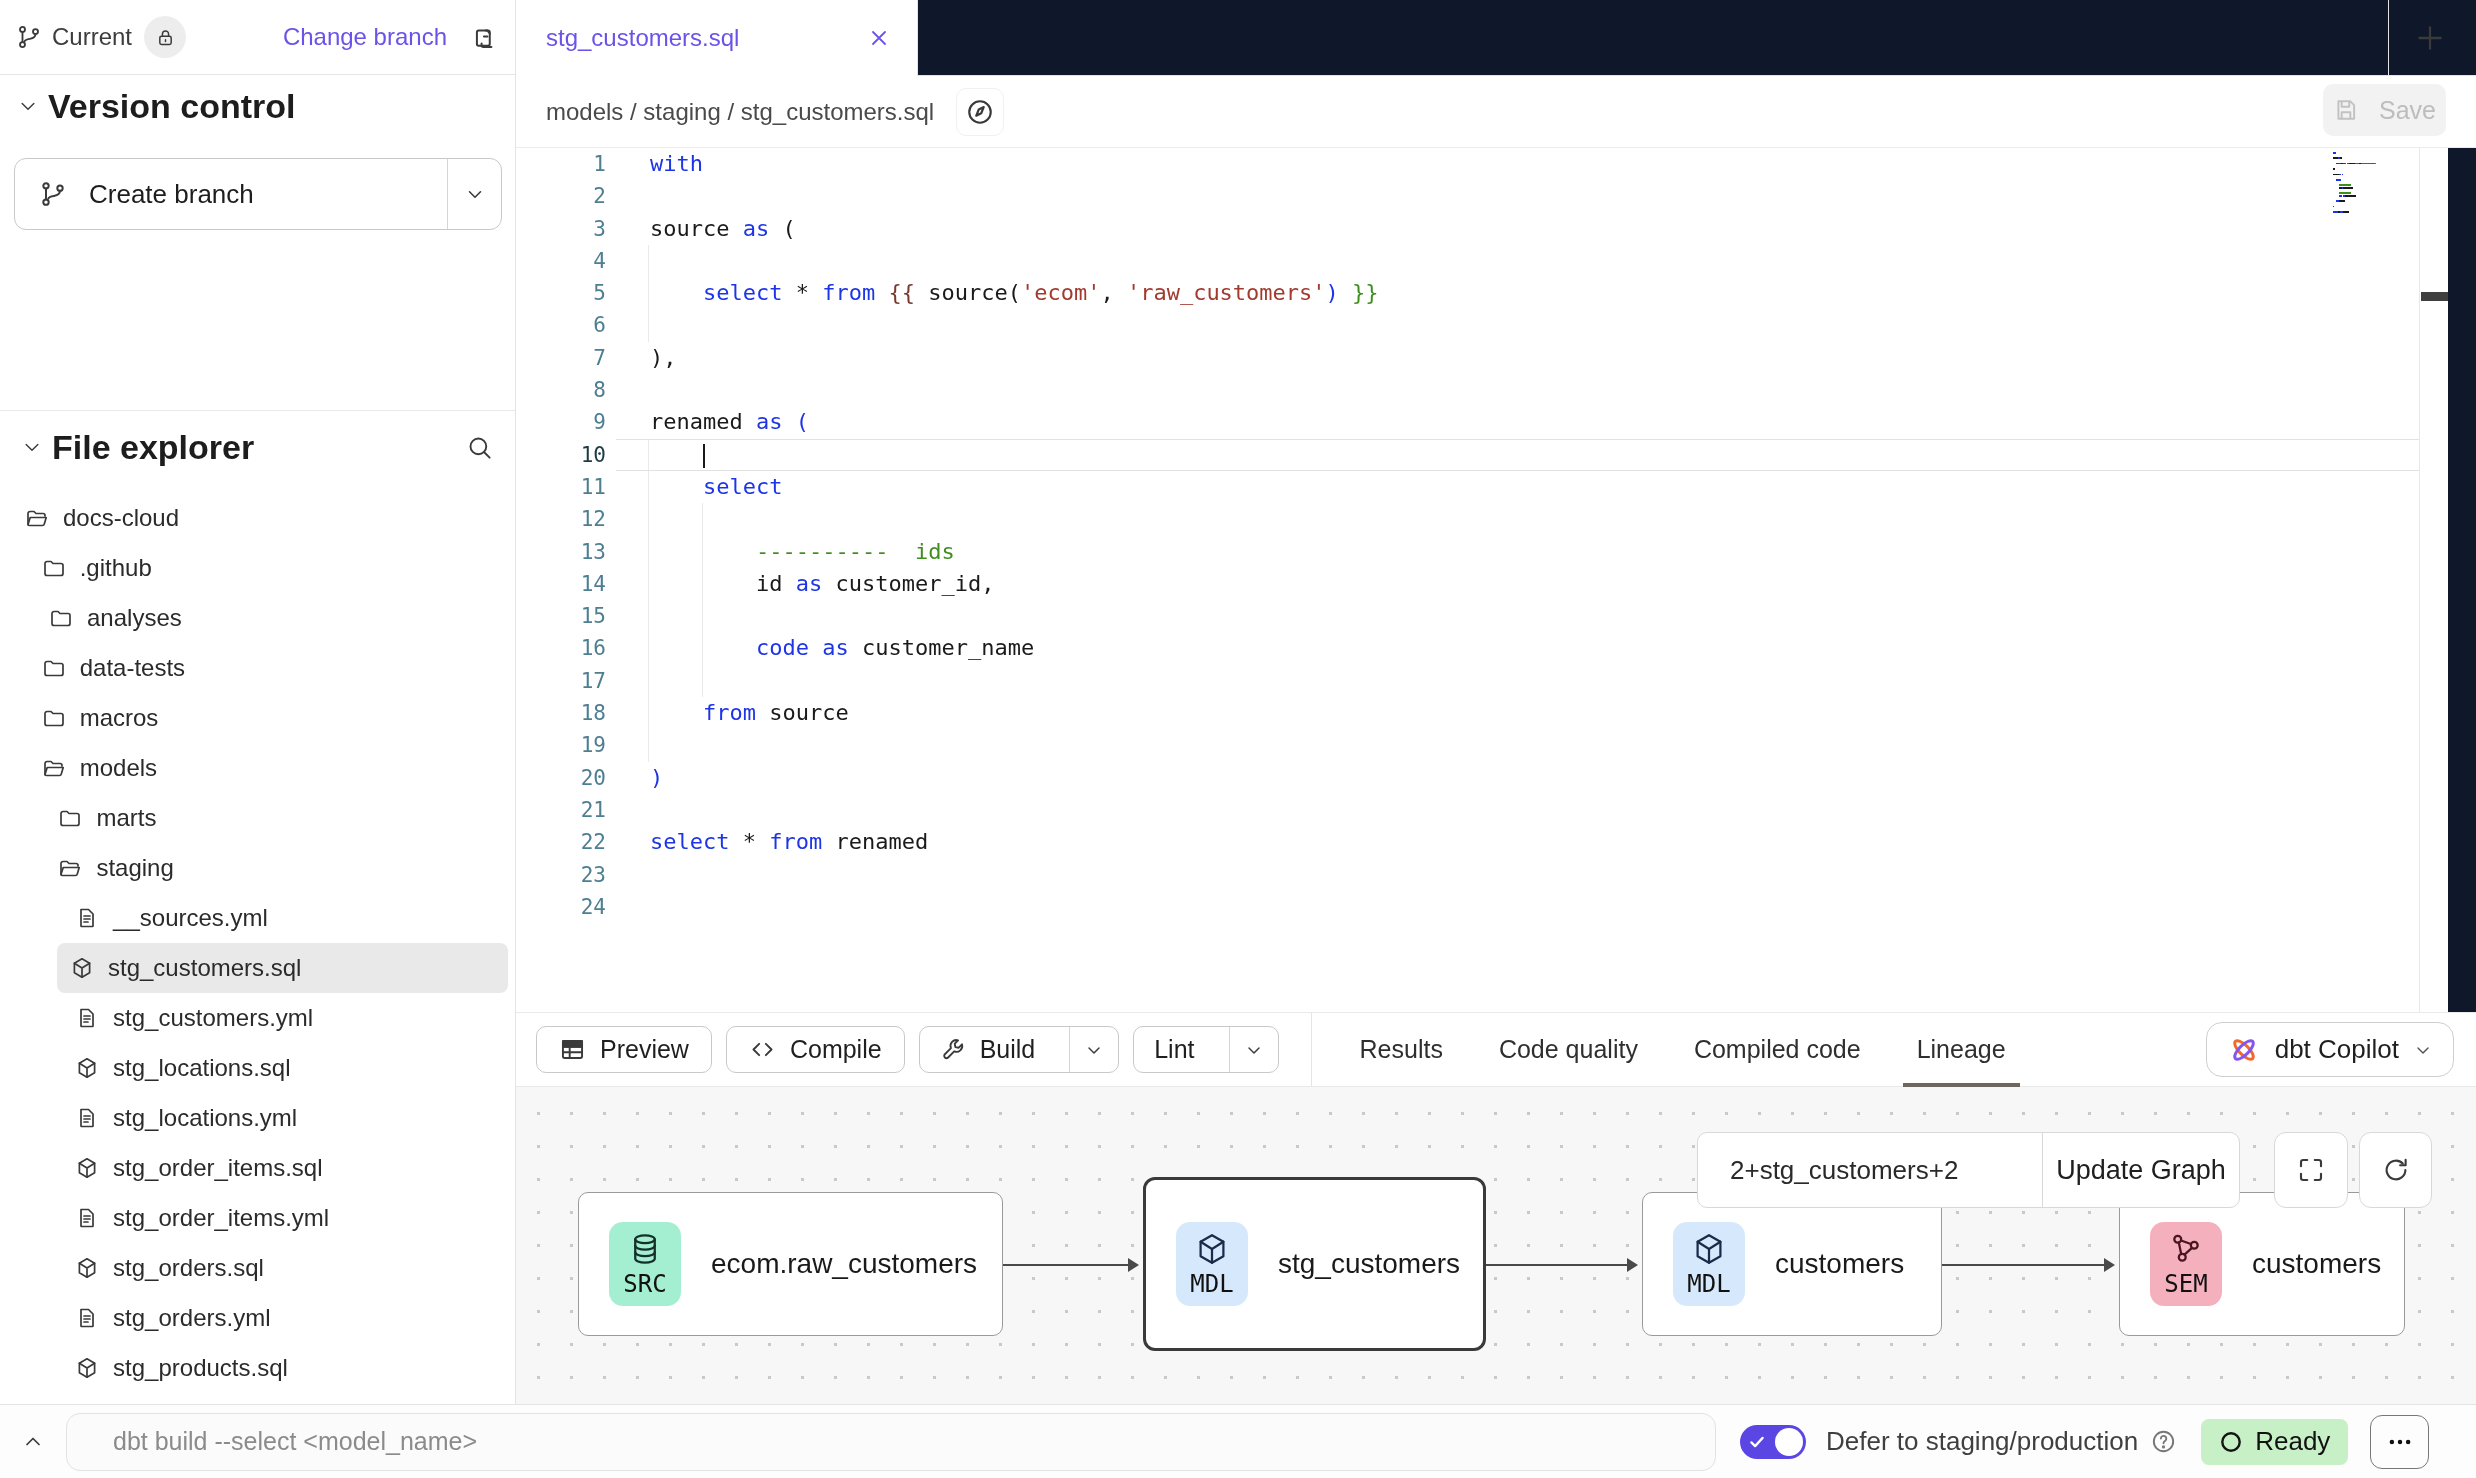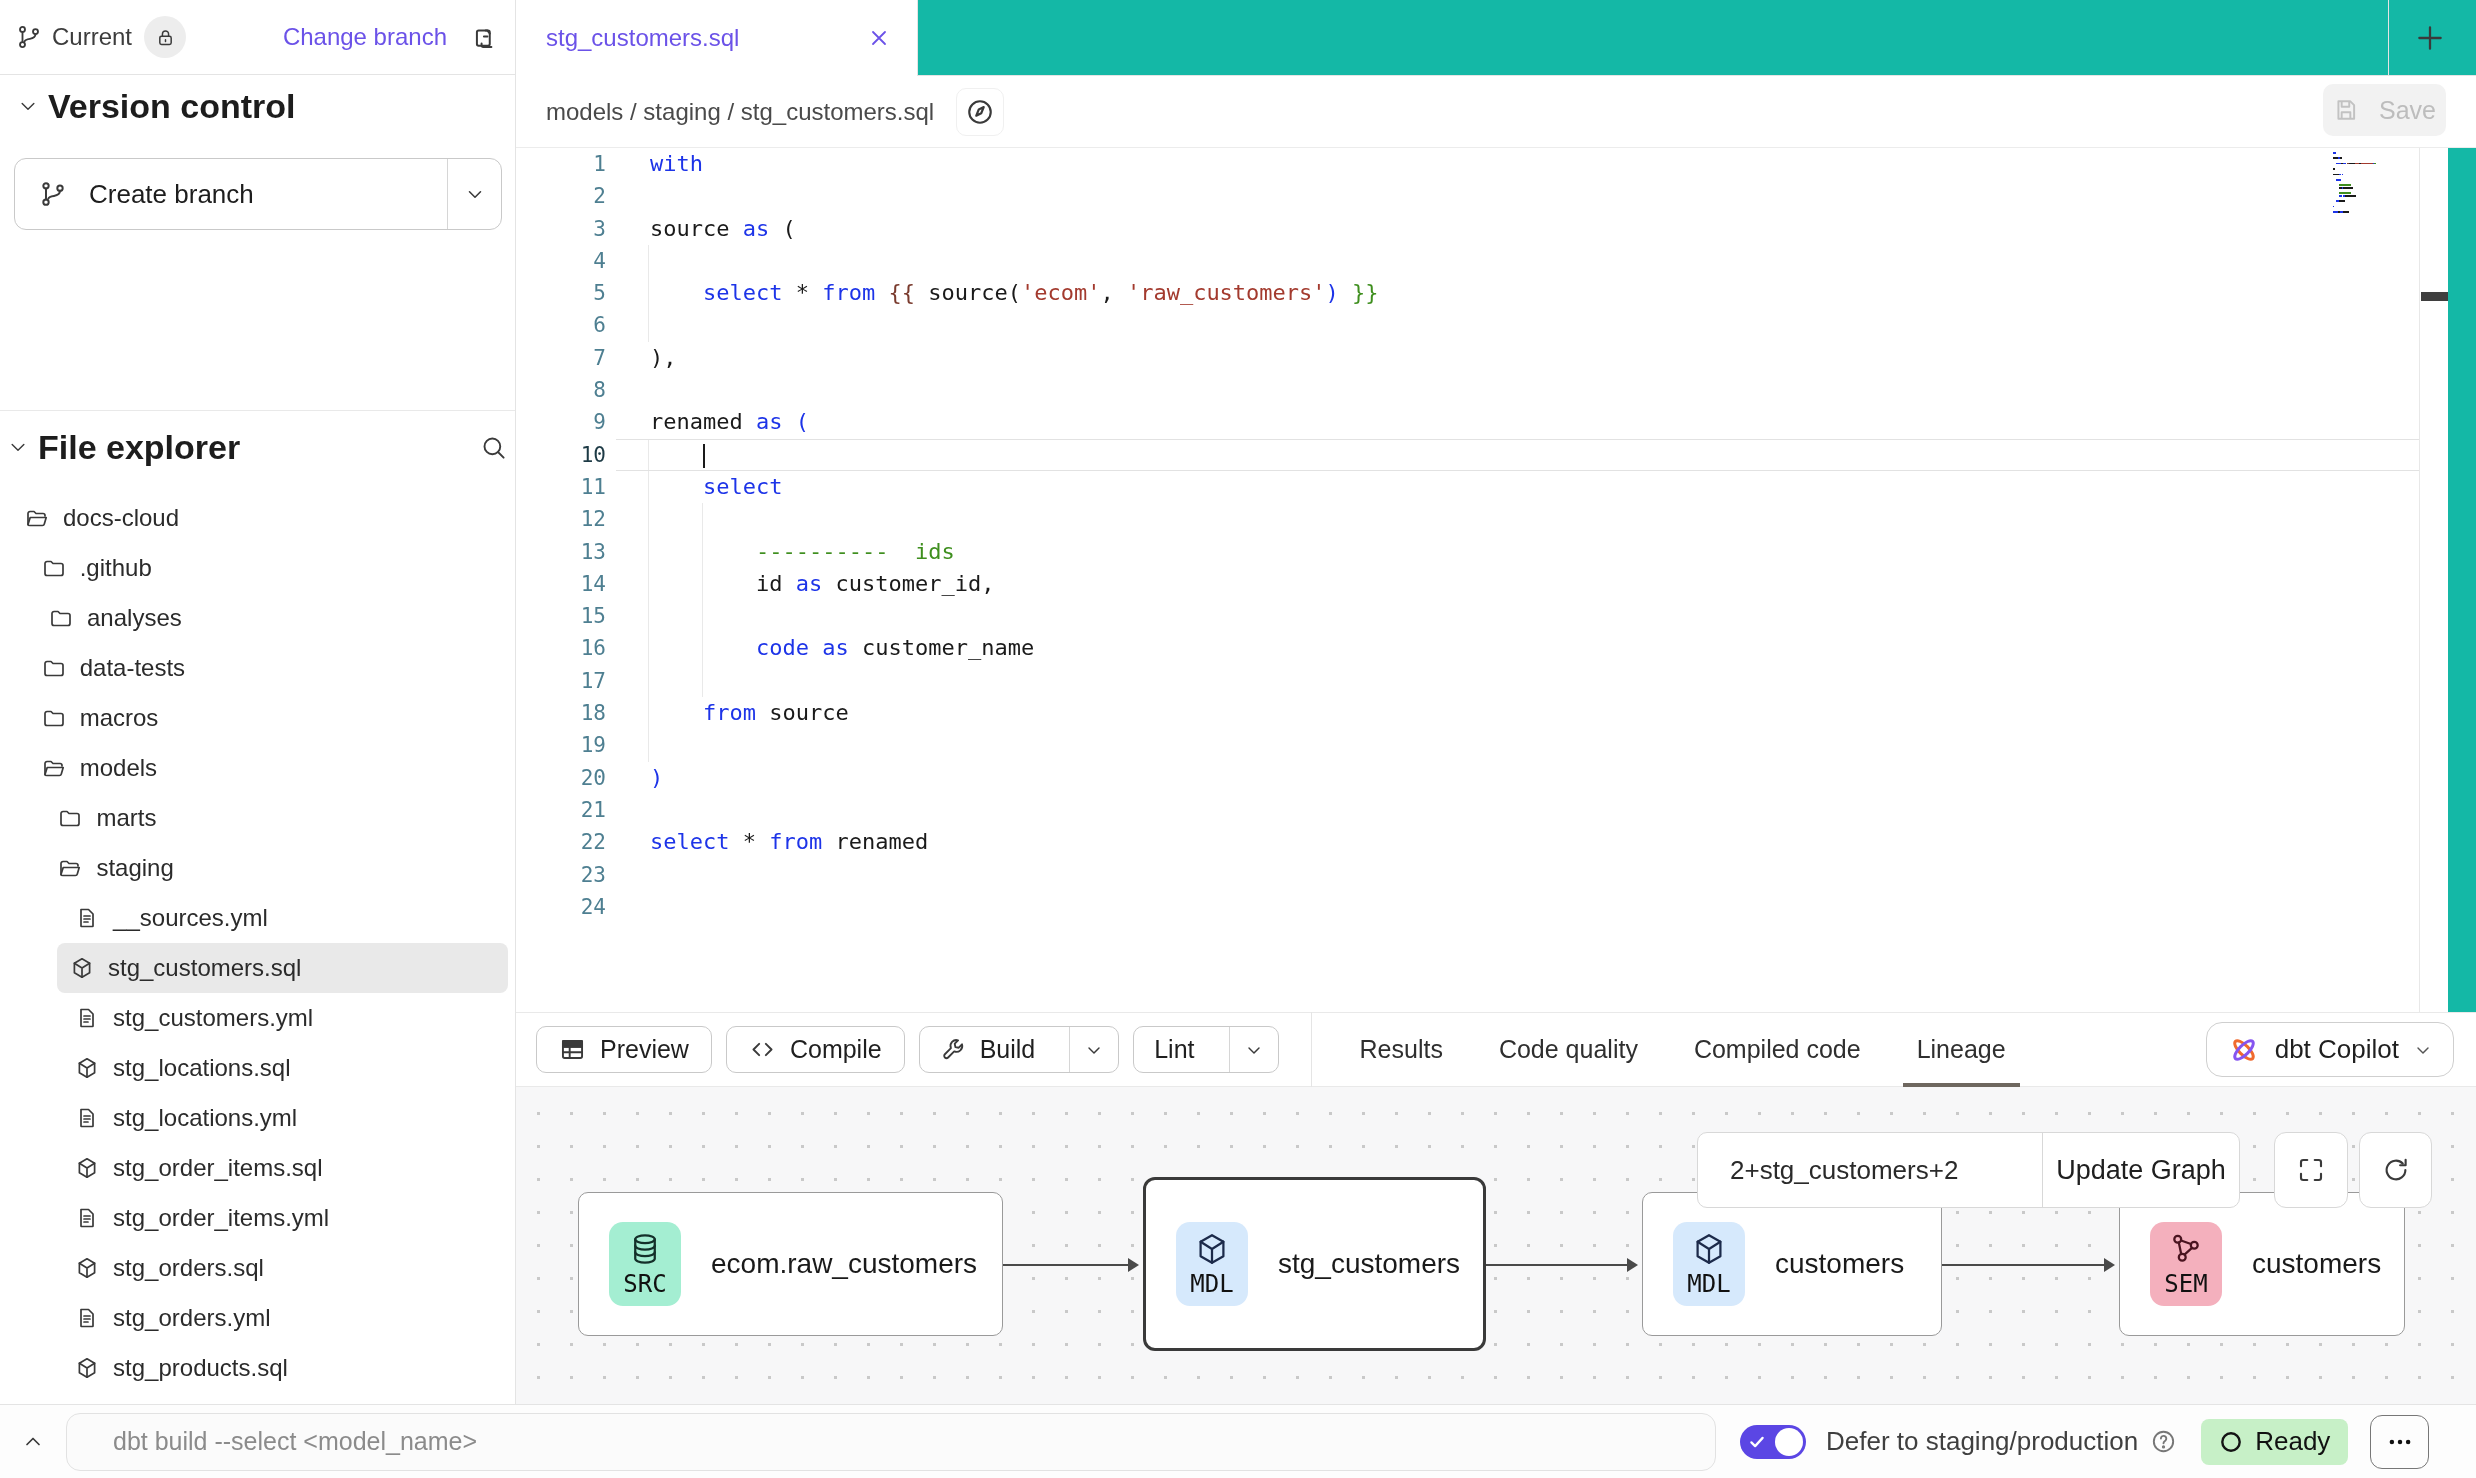--- a/index.html
+++ b/index.html
@@ -5,21 +5,21 @@
   :root{
     --accent:#6b52e8;
     --border:#e4e4e4;
     --border2:#c9c9c9;
     --txt:#1d1d1d;
     --txt2:#4a4a4a;
     --gutter:#4e7f91;
   }
   html,body{margin:0;padding:0;background:#fff;}
   .app{position:relative;width:2476px;height:1478px;overflow:hidden;
-       font-family:"Liberation Sans",sans-serif;color:var(--txt);background:#14b8a6;}
+       font-family:"Liberation Sans",sans-serif;color:var(--txt);background:#0f172a;}
   .abs{position:absolute;}
   svg{display:block;}
   .ic{stroke:#3a3a3a;fill:none;stroke-width:1.7;stroke-linecap:round;stroke-linejoin:round;}
 
   
   .sidebar{left:0;top:0;width:515px;height:1404px;background:#fff;}
   .side-divider{left:515px;top:0;width:1px;height:1404px;background:var(--border);}
   .branch-bar{left:0;top:0;width:515px;height:75px;border-bottom:1px solid var(--border);
               display:flex;align-items:center;padding:0 16px;box-sizing:border-box;}
   .branch-name{font-size:24px;color:#3d3d3d;margin-left:10px;}
@@ -31,21 +31,21 @@
   .vc-header{left:0;top:84px;width:515px;height:44px;display:flex;align-items:center;
              padding-left:18px;box-sizing:border-box;gap:10px;}
   .section-title{font-size:34px;font-weight:bold;color:#1d1d1d;}
   .create-branch{left:14px;top:158px;width:488px;height:72px;border:1px solid var(--border2);
                  border-radius:12px;background:#fff;display:flex;align-items:stretch;box-sizing:border-box;}
   .cb-main{flex:1;display:flex;align-items:center;gap:22px;padding-left:24px;font-size:26px;color:#1d1d1d;}
   .cb-caret{width:53px;border-left:1px solid #d6d6d6;display:flex;align-items:center;justify-content:center;}
 
   .vc-bottom{left:0;top:410px;width:515px;height:1px;background:#e9e9e9;}
   .fe-header{left:0;top:424px;width:515px;height:46px;display:flex;align-items:center;
-             padding:0 8px;box-sizing:border-box;gap:10px;}
+             padding:0 22px;box-sizing:border-box;gap:10px;}
   .fe-search{margin-left:auto;}
   .fe-tree{left:0;top:493px;width:515px;}
   .fe-row{height:50px;display:flex;align-items:center;gap:14px;font-size:24px;color:#2b2b2b;
           box-sizing:border-box;border-radius:8px;}
   .fe-row.sel{background:#e9e9e9;margin:0 7px 0 57px;padding-left:13px !important;}
   .fe-label{white-space:nowrap;}
 
   
   .tabbar-line{left:918px;top:75px;width:1558px;height:1px;background:var(--border);}
   .tab{left:516px;top:0;width:402px;height:76px;border-right:1px solid var(--border);

